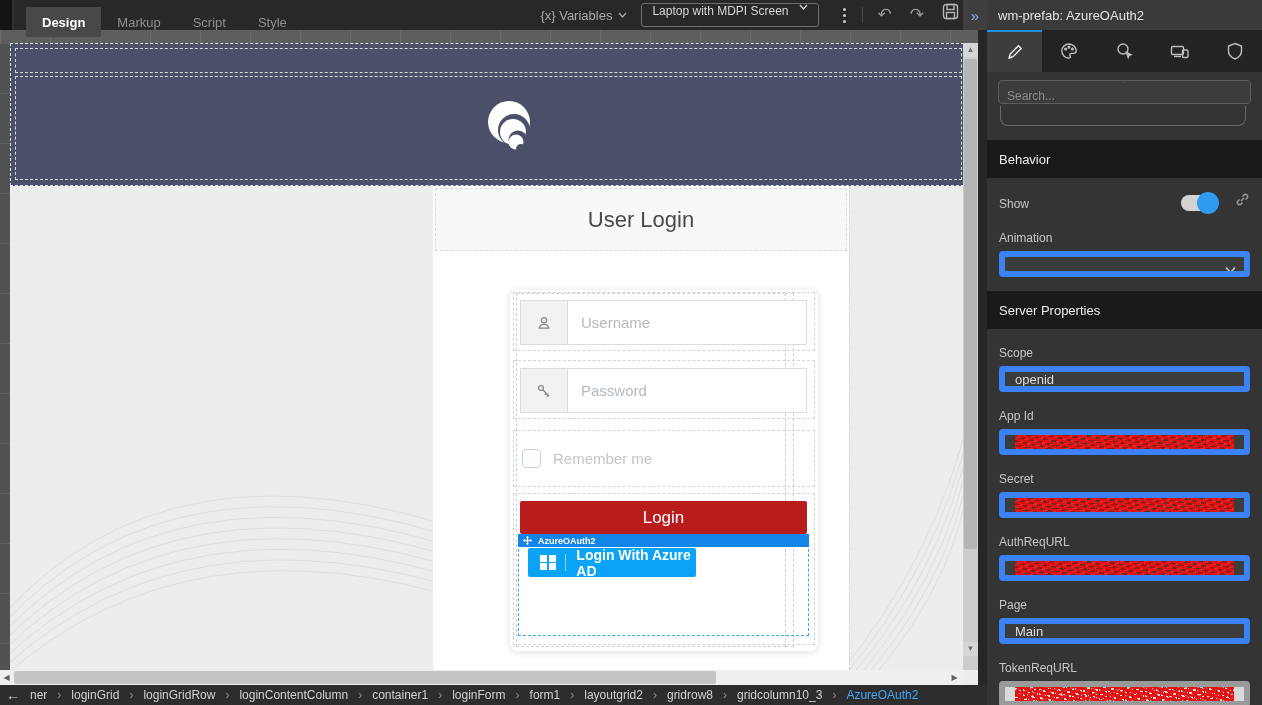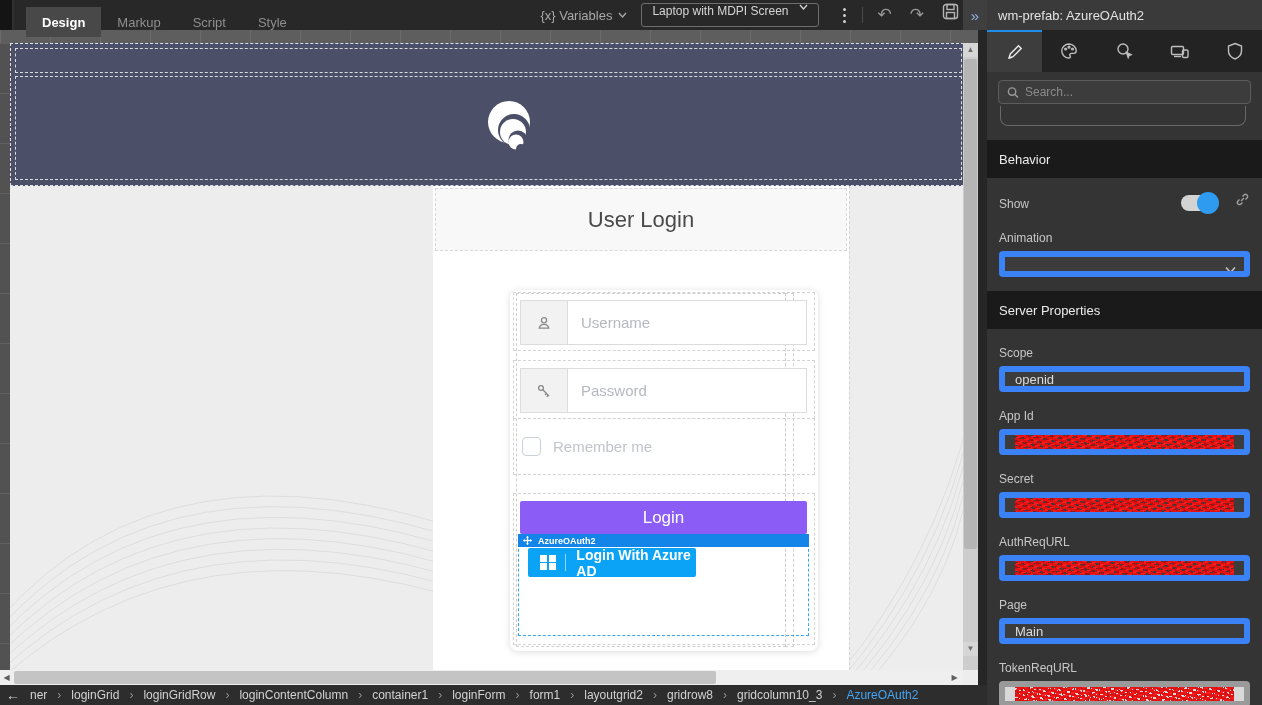--- a/index.html
+++ b/index.html
@@ -24,21 +24,21 @@
 
   
   .panel { position:absolute; left:987px; top:0; width:275px; height:705px; background:#343434; z-index:30; overflow:hidden; }
   .panel-header { height:30px; background:#3a3a3a; color:#e2e2e2; font-size:13px; display:flex; align-items:center; padding-left:11px; }
   .panel-tabbar { height:42px; background:#232323; display:flex; }
   .panel-tab { width:55px; height:42px; display:flex; align-items:center; justify-content:center; }
   .panel-tab.active { background:#3d3d3d; border-top:2px solid #1f8ee8; }
   .panel-tab svg { stroke:#bdbdbd; fill:none; stroke-width:1.4; }
   .panel-tab.active svg { stroke:#eaeaea; }
   .search-wrap { padding:8px 11px 0 11px; }
-  .search-box { height:24px; background:#3c3c3c; border:1px solid #5c5c5c; border-radius:4px; display:flex; align-items:center; padding:0 8px; gap:6px; }
+  .search-box { height:24px; background:#3c3c3c; border:1px solid #5c5c5c; border-radius:4px; display:flex; align-items:center; padding:0 8px; gap:6px;flex-direction:column; }
   .search-box svg { stroke:#9a9a9a; fill:none; stroke-width:1.5; }
   .search-box input { background:transparent; border:none; outline:none; color:#cfcfcf; font-size:12px; width:100%; font-family:"Liberation Sans",sans-serif; }
   .search-box input::placeholder { color:#8a8a8a; }
   .partial-field { margin:2px 16px 0 13px; height:20px; border:1px solid #686868; border-top:none; border-radius:0 0 8px 8px; }
   .psection { margin-top:14px; height:38px; background:#1a1a1a; color:#ececec; font-size:13px; display:flex; align-items:center; padding-left:12px; }
   .prow { display:flex; align-items:flex-end; padding:14px 12px 0 12px; }
   .plabel { color:#c6c6c6; font-size:12px; }
   .toggle { margin-left:auto; margin-right:18px; width:36px; height:16px; border-radius:9px; background:#d3d3d3; position:relative; }
   .toggle .knob { position:absolute; right:-2px; top:-3px; width:22px; height:22px; border-radius:50%; background:#2e9bf0; }
   .link-icon svg { stroke:#9a9a9a; fill:none; stroke-width:1.5; }
@@ -82,21 +82,21 @@
   .field { position:absolute; left:6px; top:7px; right:7px; height:45px; display:flex; }
   .field .icbox { width:48px; background:#f2f2f2; border:1px solid #dcdcdc; display:flex; align-items:center; justify-content:center; }
   .field .icbox svg { stroke:#8a8a8a; fill:none; stroke-width:1.3; }
   .field input { flex:1; border:1px solid #dcdcdc; border-left:none; outline:none; font-size:15px; color:#555; padding-left:13px; font-family:"Liberation Sans",sans-serif; }
   .field input::placeholder { color:#b3b9bf; }
 
   .remember { position:absolute; left:8px; top:18px; display:flex; align-items:center; gap:12px; }
   .remember .cb { width:19px; height:19px; border:1px solid #c9d2da; border-radius:4px; background:#fdfefe; }
   .remember span { color:#c0c5ca; font-size:15px; }
 
-  .login-btn { position:absolute; left:6px; top:7px; right:7px; height:33px; background:#8b5cf6; color:#ffffff; font-size:17px; display:flex; align-items:center; justify-content:center; border-radius:2px; }
+  .login-btn { position:absolute; left:6px; top:7px; right:7px; height:33px; background:#b91c1c; color:#ffffff; font-size:17px; display:flex; align-items:center; justify-content:center; border-radius:2px; }
   .prefab-sel-bar { position:absolute; left:4px; top:40px; right:5px; height:13px; background:#1485e8; display:flex; align-items:center; gap:6px; padding-left:5px; }
   .prefab-sel-bar span { color:#ffffff; font-size:9px; font-weight:bold; }
   .prefab-region { position:absolute; left:4px; top:40px; right:5px; height:102px; border:1px dashed #35a7ee; }
   .azure-btn { position:absolute; left:9px; top:13px; width:168px; height:29px; background:#0aa3f5; border-radius:2px; display:flex; align-items:center; color:#ffffff; font-size:14px; font-weight:bold; }
   .ms-logo { display:grid; grid-template-columns:7px 7px; grid-template-rows:7px 7px; gap:1.5px; margin:0 9px 0 12px; }
   .ms-logo i { background:#ffffff; }
   .azure-div { width:1px; height:17px; background:rgba(255,255,255,.55); margin-right:11px; }
 
   
   .swirl { position:absolute; pointer-events:none; }
@@ -345,21 +345,21 @@
                 <circle cx="5" cy="5" r="2.4"></circle>
                   <line x1="6.8" y1="6.8" x2="13" y2="13"></line>
                   <line x1="10.5" y1="10.5" x2="9" y2="12"></line>
                   <line x1="12.2" y1="12.2" x2="10.7" y2="13.7"></line>
               </svg>
             </div>
             <input type="password" placeholder="Password" style="">
           </div>
         </div>
 
-        <div class="frow" style="top:128px; height:57px;">
+        <div class="frow" style="top:140px; height:57px;">
           <div class="remember">
             <div class="cb"></div>
             <span>Remember me</span>
           </div>
         </div>
 
         <div class="frow" style="top:203px; height:152px;">
           <div class="login-btn">Login</div>
           <div class="prefab-region">
             <div class="azure-btn">

